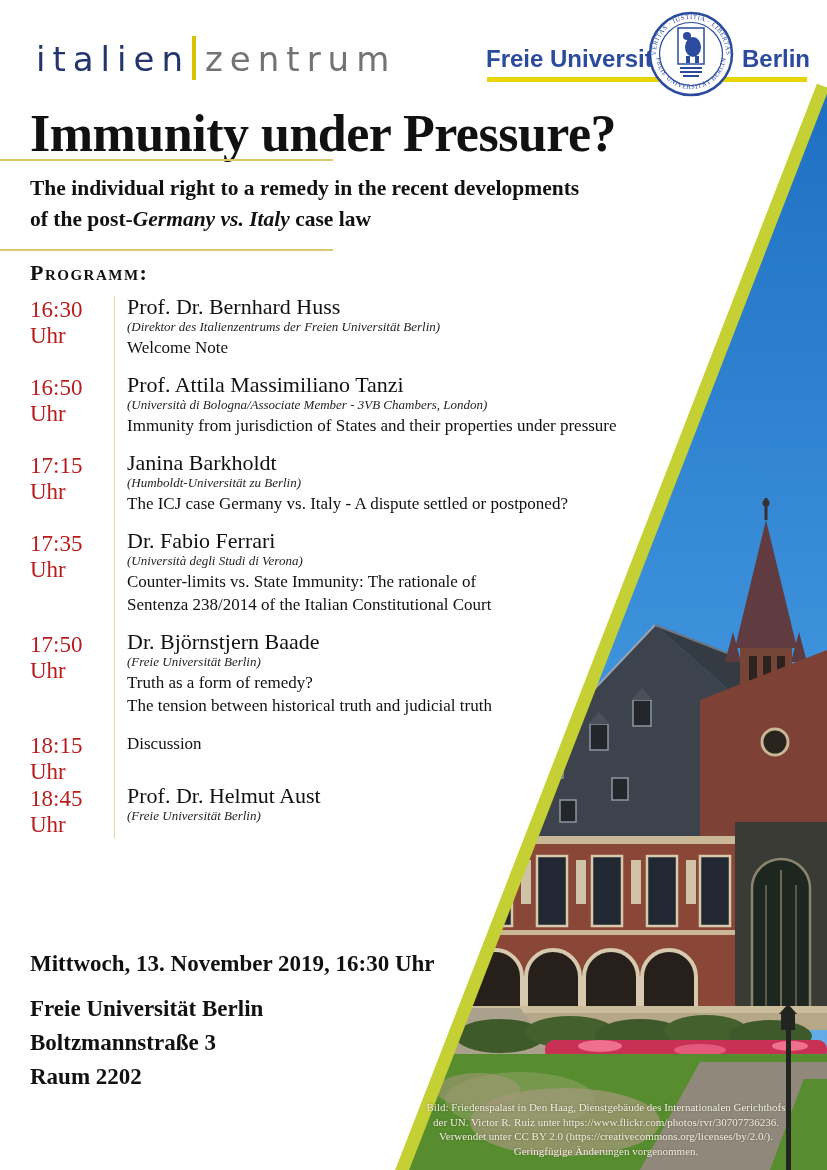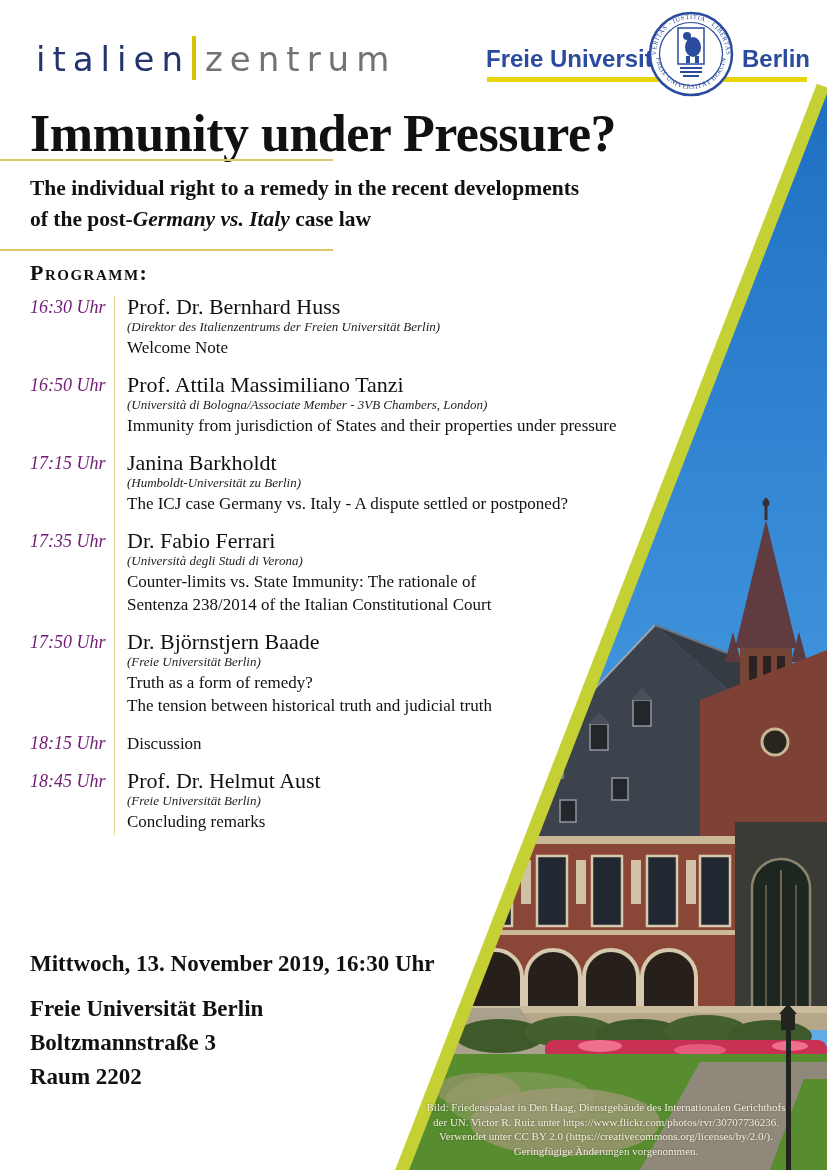--- a/index.html
+++ b/index.html
@@ -44,21 +44,21 @@
   .subtitle .it { font-style:italic; }
   .divider2 { top:249px; width:333px; }
 
   
   .prog-head {
     position:absolute; left:30px; top:260px;
     font-size:22px; font-weight:bold; font-variant:small-caps; letter-spacing:1.5px;
   }
   .program { position:absolute; left:30px; top:296px; width:700px; }
   .prow { display:flex; }
-  .ptime { width:84px; flex-shrink:0; font-size:18px; padding-top:1px; color:#701a75;font-style:italic; }
+  .ptime { width:84px; flex-shrink:0; font-size:23px; padding-top:1px; color:#b91c1c; }
   .pbody { border-left:1.5px solid #e6d88f; padding-left:12px; width:585px; padding-bottom:15px; }
   .prow:last-child .pbody { padding-bottom:2px; }
   .pname { font-size:22px; font-weight:normal; line-height:22px; }
   .paff  { font-size:13px; font-style:italic; line-height:18px; color:#222; }
   .pdesc { font-size:17px; line-height:23px; white-space:pre-line; }
   .pname:empty, .paff:empty { display:none; }
 
   
   .event-date { position:absolute; left:30px; top:951px; font-size:23px; font-weight:bold; white-space:nowrap; }
   .venue { position:absolute; left:30px; top:992px; font-size:23px; font-weight:bold;
@@ -300,21 +300,20 @@
 
         <div class="pdesc">Discussion</div>
       </div>
     </div>
 
     <div class="prow">
       <div class="ptime">18:45 Uhr</div>
       <div class="pbody">
         <div class="pname">Prof. Dr. Helmut Aust</div>
         <div class="paff">(Freie Universität Berlin)</div>
-        <div class="pdesc">Concluding remarks</div>
       </div>
     </div>
 
   </div>
 
   <div class="event-date">Mittwoch, 13. November 2019, 16:30 Uhr</div>
   <div class="venue">Freie Universität Berlin
 Boltzmannstraße 3
 Raum 2202</div>
 

